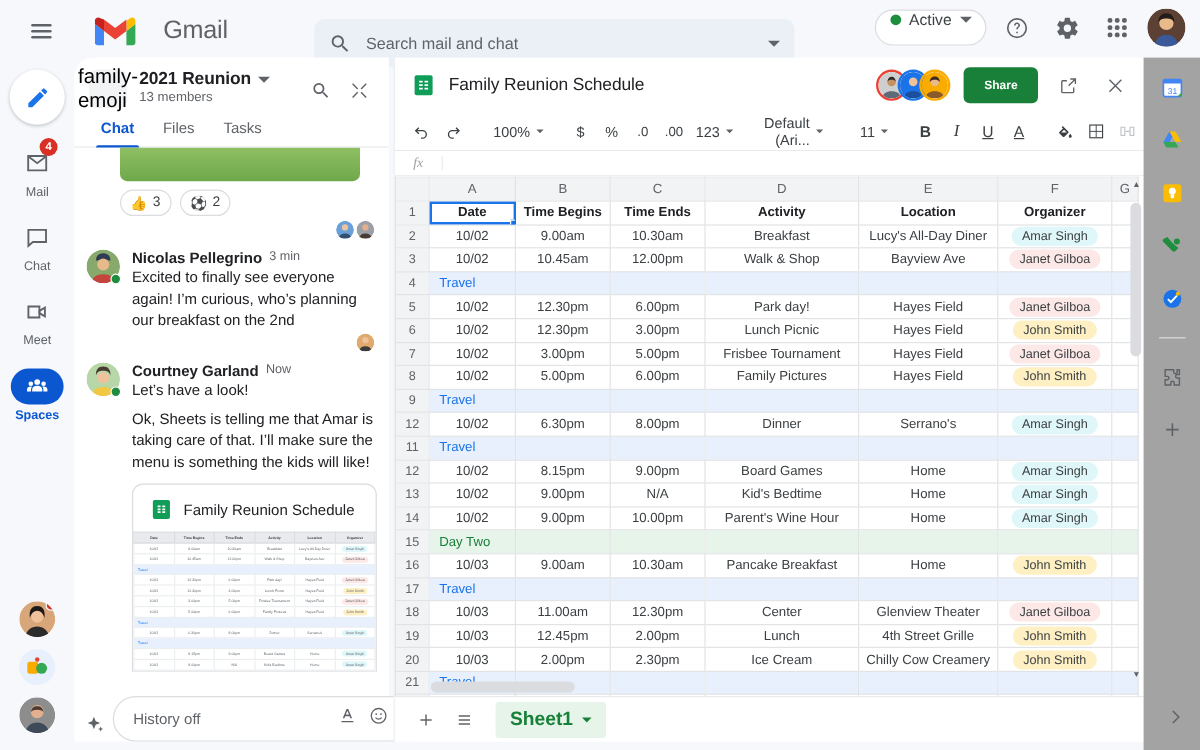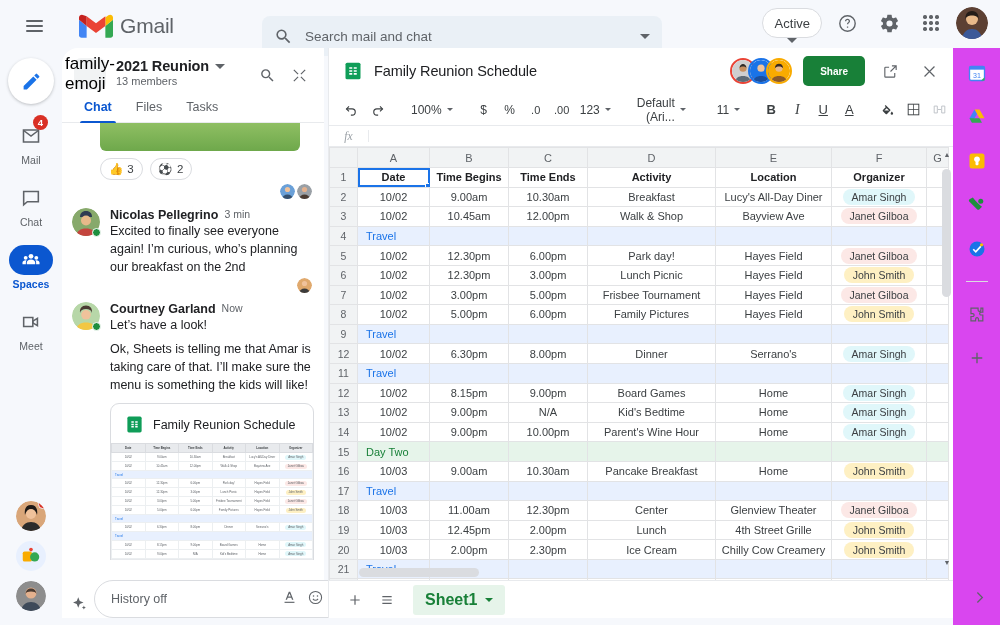--- a/index.html
+++ b/index.html
@@ -9,36 +9,36 @@
     background: #f6f8fc; overflow: hidden;
     -webkit-font-smoothing: antialiased;
   }
   .app { position: relative; width: 1000px; height: 625px; }
 
   
   .topbar { height: 52px; display: flex; align-items: center; background: #f6f8fc; }
   .hamburger { width: 40px; height: 40px; margin-left: 14px; border-radius: 50%;
     display: flex; flex-direction: column; justify-content: center; align-items: center; gap: 3px; cursor: pointer; }
   .hamburger span { display: block; width: 17px; height: 1.8px; background: #5f6368; border-radius: 2px; }
-  .brand { display: flex; align-items: center; gap: 7px; margin-left: 25px; }
+  .brand { display: flex; align-items: center; gap: 23px; margin-left: 25px; }
   .gmail-m { width: 34px; height: 26px; }
   .brand-name { font-size: 21px; color: #5f6368; letter-spacing: -0.2px; }
 
   .search-wrap { position: absolute; left: 262px; top: 16px; width: 400px; height: 40px;
     background: #eaf0f6; border-radius: 8px; display: flex; align-items: center; padding: 0 12px; }
   .search-wrap .mag { flex: 0 0 auto; margin-right: 12px; }
   .search-input { flex: 1; border: none; background: transparent; outline: none;
     font-size: 13.5px; color: #3c4043; font-family: "Liberation Sans", sans-serif; }
   .search-input::placeholder { color: #5f6368; }
   .caret-down { width: 0; height: 0; border-left: 5px solid transparent; border-right: 5px solid transparent;
     border-top: 5px solid #5f6368; }
 
   .top-right { position: absolute; right: 12px; top: 6px; display: flex; align-items: center; gap: 8px; }
   .status-pill { height: 30px; border: 1px solid #dadce0; border-radius: 16px; background: #fff;
-    display: flex; align-items: center; gap: 7px; padding: 0 11px 13px 12px; cursor: pointer; flex-direction: column; }
+    display: flex; align-items: center; gap: 7px; padding: 0 11px 13px 12px; cursor: pointer; }
   .status-dot { width: 9px; height: 9px; border-radius: 50%; background: #1e8e3e; }
   .status-text { font-size: 13px; color: #3c4043; }
   .icon-btn { width: 34px; height: 34px; border-radius: 50%; display: flex; align-items: center;
     justify-content: center; cursor: pointer; }
   .apps-grid { display: grid; grid-template-columns: repeat(3, 3.4px); grid-template-rows: repeat(3, 3.4px);
     gap: 2.6px; }
   .apps-grid i { display: block; width: 3.4px; height: 3.4px; border-radius: 50%; background: #5f6368; }
   .avatar { border-radius: 50%; overflow: hidden; flex: 0 0 auto; }
 
   
@@ -186,21 +186,21 @@
     border-top: 1px solid #e8eaed; background: #fff; }
   .st-btn { width: 28px; height: 28px; border-radius: 50%; display: flex; align-items: center;
     justify-content: center; color: #5f6368; cursor: pointer; font-size: 16px; }
   .sheet-tab { height: 30px; background: #e6f4ea; border-radius: 3px; display: flex; align-items: center;
     gap: 8px; padding: 0 12px; margin-left: 8px; cursor: pointer; }
   .sheet-tab-label { font-size: 16px; color: #188038; font-weight: bold; }
   .st-caret { width: 0; height: 0; border-left: 4px solid transparent; border-right: 4px solid transparent;
     border-top: 4px solid #188038; }
 
   
-  .rightrail { position: absolute; right: 0; top: 48px; width: 47px; height: 577px; background: #d946ef;
+  .rightrail { position: absolute; right: 0; top: 48px; width: 47px; height: 577px; background: #a3a3a3;
     display: flex; flex-direction: column; align-items: center; padding-top: 12px; gap: 18px; }
   .rr-item { width: 26px; height: 26px; display: flex; align-items: center; justify-content: center;
     cursor: pointer; }
   .rr-div { width: 22px; height: 1px; background: #dadce0; margin: 1px 0; }
   .rr-chevron { position: absolute; right: 12px; bottom: 14px; color: #5f6368; font-size: 17px; cursor: pointer; }
 </style>
 </head>
 <body>
 
 <div class="app">
@@ -292,41 +292,41 @@
     <div class="rail-item">
       <div class="rail-ico-box">
         <svg width="22" height="22" viewBox="0 0 24 24">
           <path fill="none" stroke="#5f6368" stroke-width="1.7" d="M4 5h16v11H8l-4 3.5V5z"></path>
         </svg>
       </div>
       <span class="rail-label">Chat</span>
     </div>
 
     <div class="rail-item">
+      <div class="rail-ico-box">
+        <svg width="22" height="22" viewBox="0 0 24 24">
+          <path fill="none" stroke="#5f6368" stroke-width="1.7" d="M4 7h10v10H4z"></path>
+          <path fill="none" stroke="#5f6368" stroke-width="1.7" d="M14 11l5-3v8l-5-3z"></path>
+        </svg>
+      </div>
+      <span class="rail-label">Meet</span>
+    </div>
+
+    <div class="rail-item">
       <div class="rail-ico-box active">
         <svg width="22" height="22" viewBox="0 0 24 24">
           <circle cx="12" cy="8" r="2.6" fill="#fff"></circle>
           <circle cx="6.2" cy="9.6" r="2.1" fill="#fff"></circle>
           <circle cx="17.8" cy="9.6" r="2.1" fill="#fff"></circle>
           <path d="M12 11.4c-2.7 0-4.6 1.5-4.6 3.4v1.8h9.2v-1.8c0-1.9-1.9-3.4-4.6-3.4z" fill="#fff"></path>
           <path d="M6.2 12.2c-2 0-3.5 1.1-3.5 2.6v1.8h3.7v-1.9c0-.9.3-1.8.9-2.4a4.6 4.6 0 00-1.1-.1z" fill="#fff"></path>
           <path d="M17.8 12.2c-.4 0-.8 0-1.1.1.6.6.9 1.5.9 2.4v1.9h3.7v-1.8c0-1.5-1.5-2.6-3.5-2.6z" fill="#fff"></path>
         </svg>
       </div>
       <span class="rail-label active">Spaces</span>
-    </div>
-
-    <div class="rail-item">
-      <div class="rail-ico-box">
-        <svg width="22" height="22" viewBox="0 0 24 24">
-          <path fill="none" stroke="#5f6368" stroke-width="1.7" d="M4 7h10v10H4z"></path>
-          <path fill="none" stroke="#5f6368" stroke-width="1.7" d="M14 11l5-3v8l-5-3z"></path>
-        </svg>
-      </div>
-      <span class="rail-label">Meet</span>
     </div>
 
     <div class="rail-bottom">
       <div class="rail-av">
         <svg width="30" height="30" viewBox="0 0 30 30">
           <circle cx="15" cy="15" r="15" fill="#d9a679"></circle>
           <path d="M15 4c5 0 7 4 6 10-1-4-3-5-6-5s-5 1-6 5c-1-6 1-10 6-10z" fill="#1f1a17"></path>
           <circle cx="15" cy="13" r="5" fill="#f0c29b"></circle>
           <path d="M5 30c1-6 5-9 10-9s9 3 10 9z" fill="#2b2b2b"></path>
         </svg>

